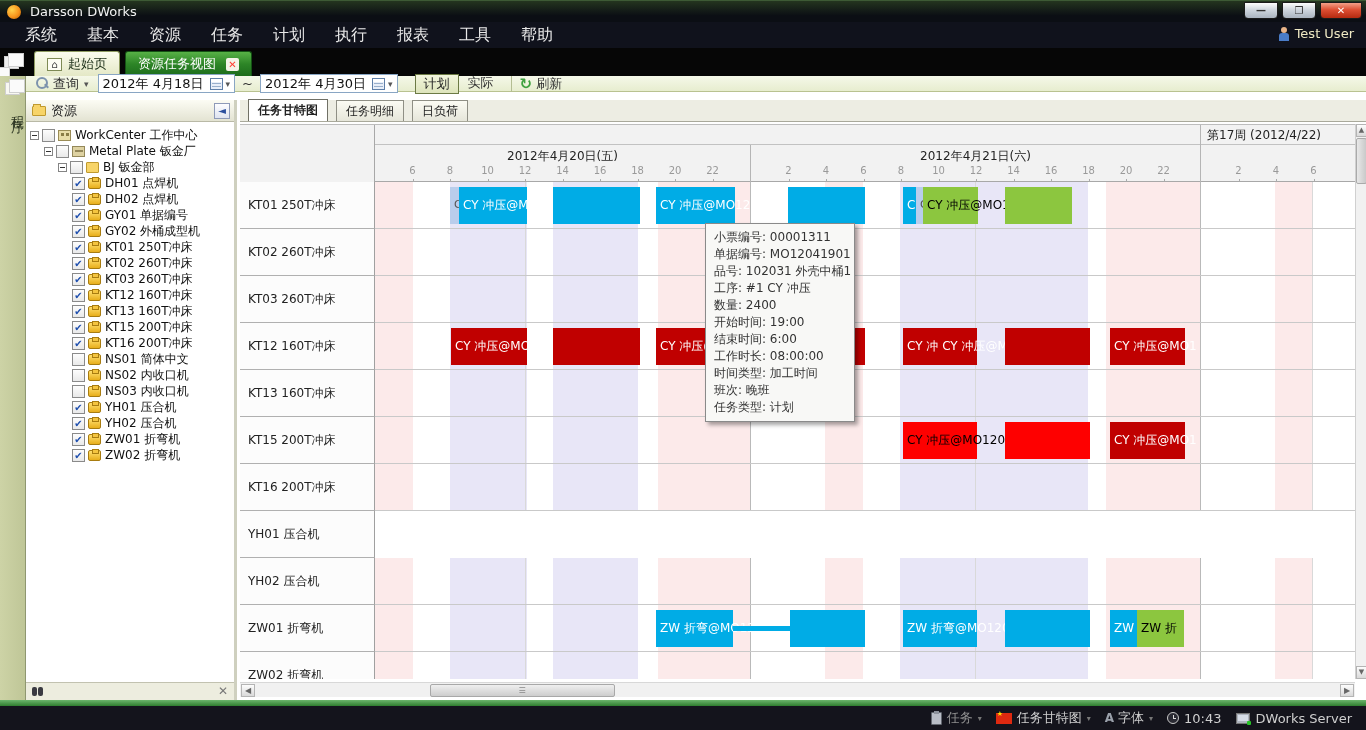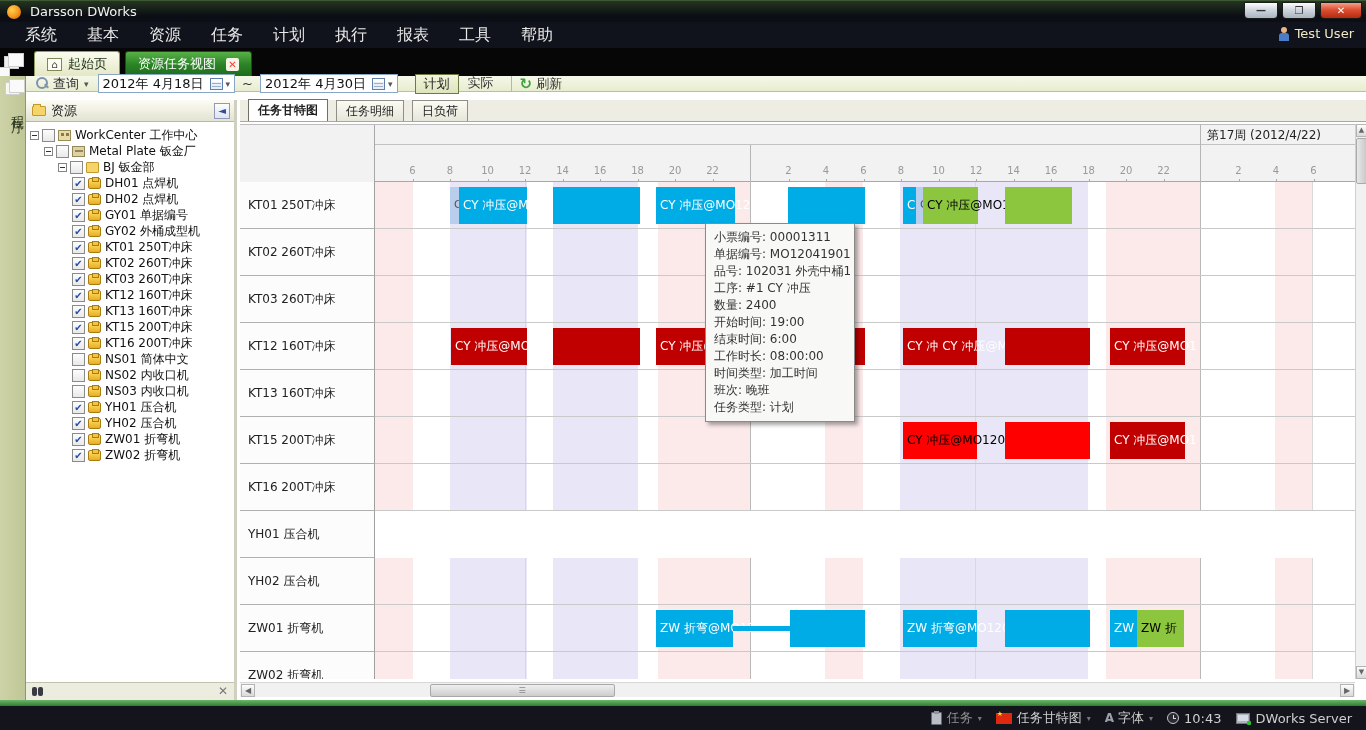--- a/index.html
+++ b/index.html
@@ -356,40 +356,42 @@
         <div class="vtab">日负荷</div>
       </div>
 
     <div id="g-header" class="abs">
       <div id="g-corner" class="abs"></div>
       <div id="week-row" class="abs">
         <div id="week-cell" class="abs">第17周 (2012/4/22)</div>
       </div>
       <div id="day-row" class="abs">
           <div class="day-cell first" style="left: 0px; width: 375px;">
+            <div class="day-label">2012年4月20日(五)</div>
             <div class="tick-label" style="left: 37.5px;">6</div>
             <div class="tick-mark" style="left: 37.5px;"></div>
             <div class="tick-label" style="left: 75px;">8</div>
             <div class="tick-mark" style="left: 75px;"></div>
             <div class="tick-label" style="left: 112.5px;">10</div>
             <div class="tick-mark" style="left: 112.5px;"></div>
             <div class="tick-label" style="left: 150px;">12</div>
             <div class="tick-mark" style="left: 150px;"></div>
             <div class="tick-label" style="left: 187.5px;">14</div>
             <div class="tick-mark" style="left: 187.5px;"></div>
             <div class="tick-label" style="left: 225px;">16</div>
             <div class="tick-mark" style="left: 225px;"></div>
             <div class="tick-label" style="left: 262.5px;">18</div>
             <div class="tick-mark" style="left: 262.5px;"></div>
             <div class="tick-label" style="left: 300px;">20</div>
             <div class="tick-mark" style="left: 300px;"></div>
             <div class="tick-label" style="left: 337.5px;">22</div>
             <div class="tick-mark" style="left: 337.5px;"></div>
           </div>
           <div class="day-cell" style="left: 375px; width: 450px;">
+            <div class="day-label">2012年4月21日(六)</div>
             <div class="tick-label" style="left: 37.5px;">2</div>
             <div class="tick-mark" style="left: 37.5px;"></div>
             <div class="tick-label" style="left: 75px;">4</div>
             <div class="tick-mark" style="left: 75px;"></div>
             <div class="tick-label" style="left: 112.5px;">6</div>
             <div class="tick-mark" style="left: 112.5px;"></div>
             <div class="tick-label" style="left: 150px;">8</div>
             <div class="tick-mark" style="left: 150px;"></div>
             <div class="tick-label" style="left: 187.5px;">10</div>
             <div class="tick-mark" style="left: 187.5px;"></div>

